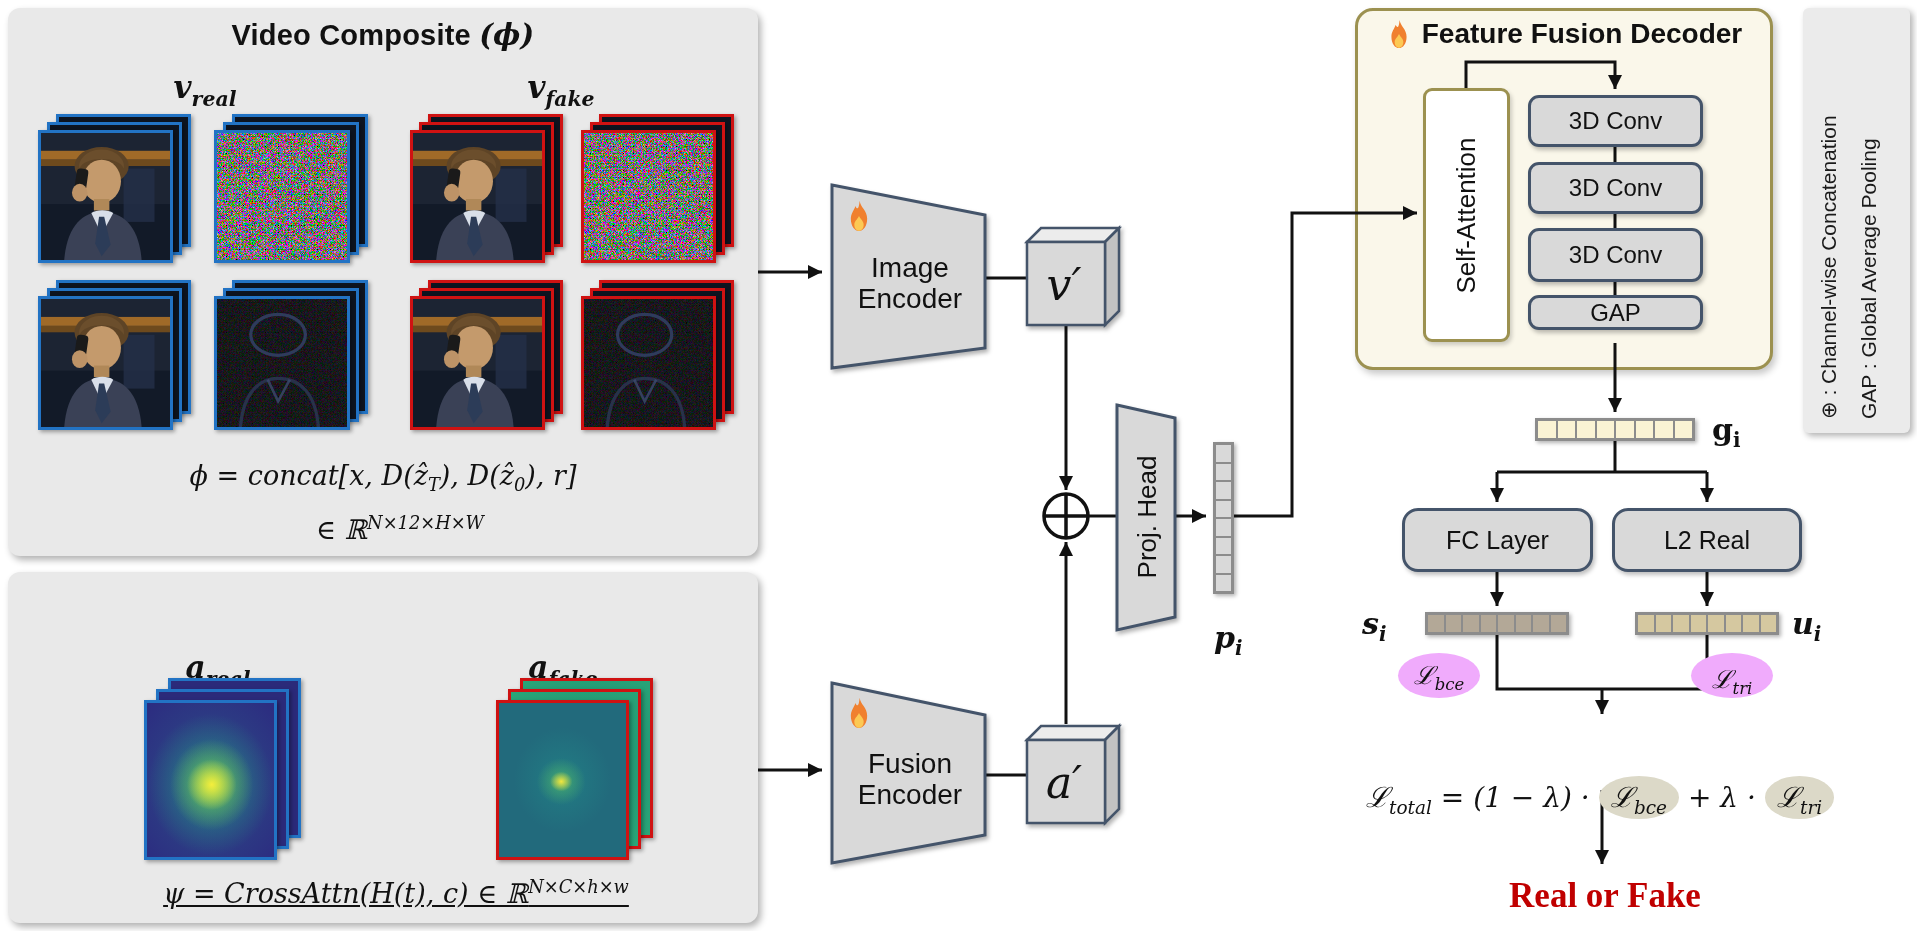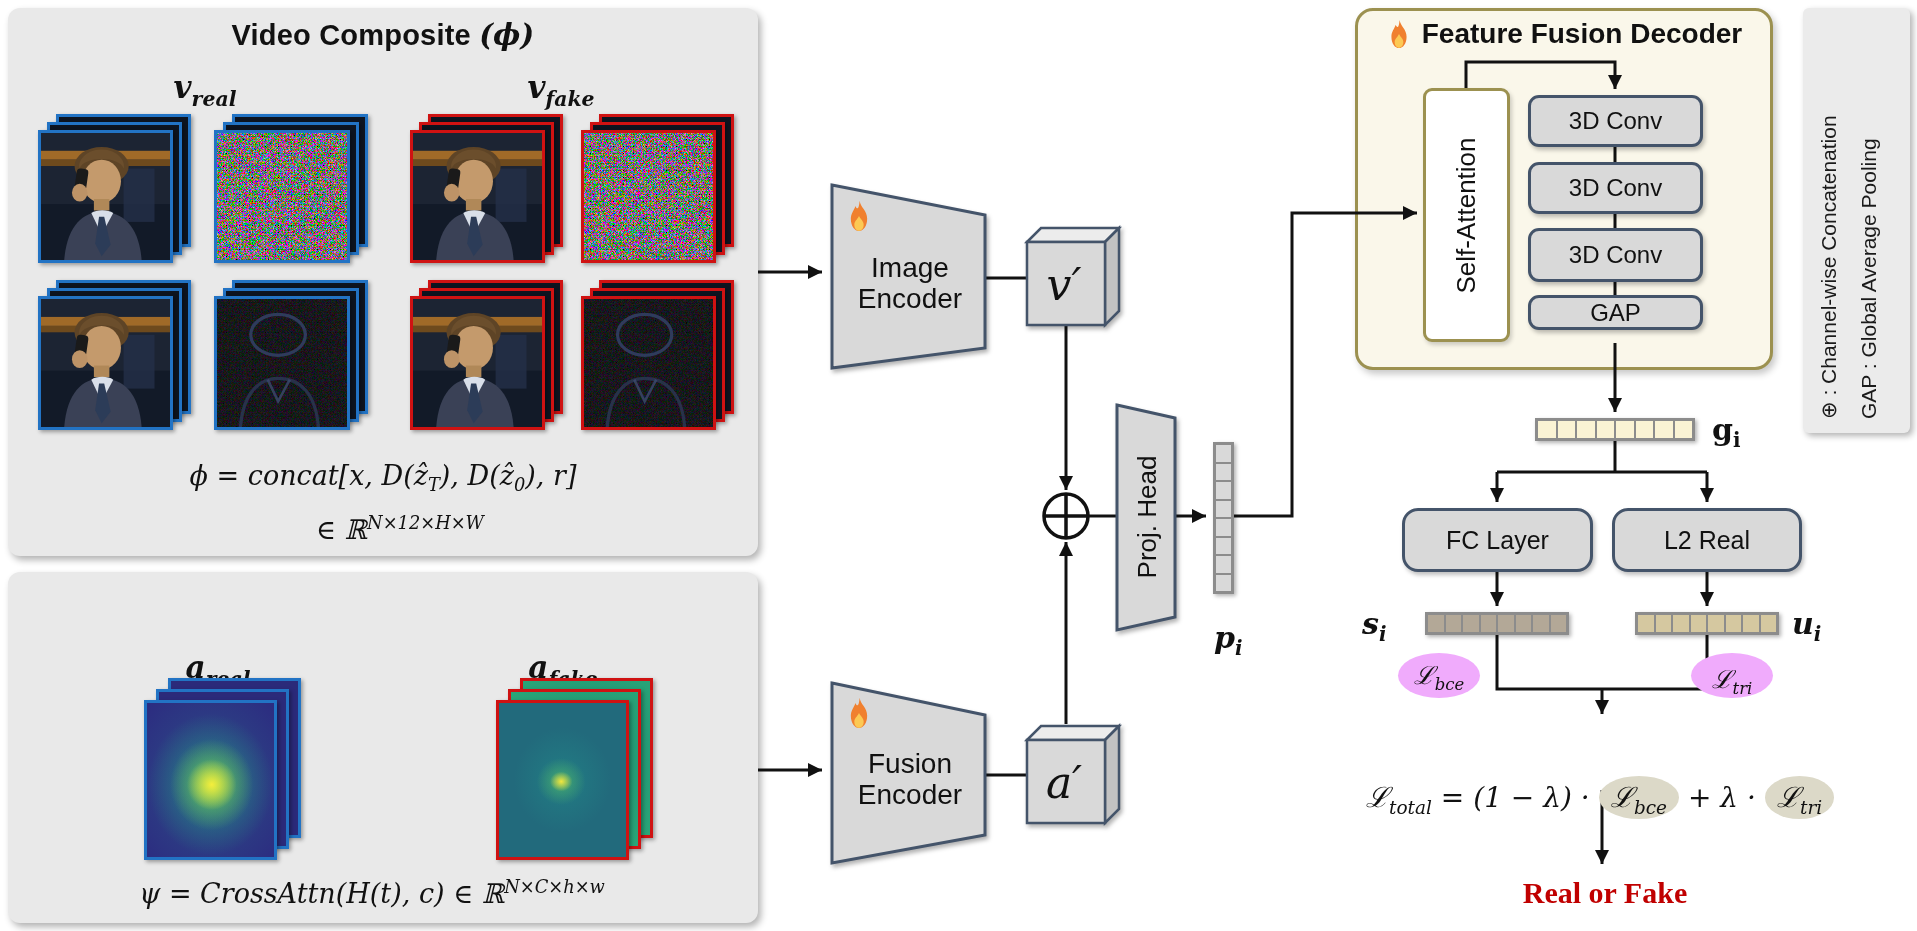--- a/index.html
+++ b/index.html
@@ -79,21 +79,21 @@
   .cell-u{background:#d5c8a0;}
   
   .lossell{position:absolute;background:#f0abfc;border-radius:50%;display:flex;align-items:center;
            justify-content:center;font-family:"DejaVu Serif",serif;font-style:italic;font-size:25px;}
   .lossell sub{font-size:66%;}
   .lpill{display:inline-block;background:#dcd9c8;border-radius:50%;padding:1px 12px;}
   .totalf{position:absolute;text-align:center;font-family:"DejaVu Serif",serif;font-style:italic;
           font-size:28px;white-space:nowrap;}
   .totalf sub{font-size:66%;}
   .output{position:absolute;text-align:center;font-family:"Liberation Serif",serif;font-weight:bold;
-          font-size:30px;color:#c00000;}
+          font-size:35px;color:#c00000;}
   
   .legend-inner{position:absolute;left:0;top:0;width:425px;height:107px;
                 transform:translateY(425px) rotate(-90deg);transform-origin:0 0;
                 padding:6px 14px;box-sizing:border-box;font-size:21px;line-height:1.9;
                 font-family:"Liberation Sans","DejaVu Sans",sans-serif;color:#1a1a1a;white-space:nowrap;}
   svg.overlay{position:absolute;left:0;top:0;pointer-events:none;}
   .shape{filter:drop-shadow(2px 3px 2px rgba(0,0,0,.30));}
 </style>
 </head>
 <body>
@@ -300,21 +300,21 @@
     <div class="frame bord-real avb2 att-real-b"></div>
       <div class="frame bord-real avb1 att-real-b"></div>
     <div class="frame bord-real att-real-f"></div>
   </div>
   <div class="stack" style="left:496px;top:700px;width:133px;height:160px;">
     <div class="frame bord-fake avb2 att-fake-b"></div>
       <div class="frame bord-fake avb1 att-fake-b"></div>
     <div class="frame bord-fake att-fake-f"></div>
   </div>
 
-  <div class="formula" style="left:22px;top:876px;width:700px;">
+  <div class="formula" style="left:46px;top:876px;width:700px;text-decoration:underline;">
     <span>ψ = CrossAttn(H(t), c) ∈ ℝ</span><sup>N×C×h×w</sup>
   </div>
 
   <svg class="abs" style="left:845px;top:200px;" width="28" height="33" viewBox="0 0 24 28">
       <use href="#flame-art"></use>
     </svg>
   <div class="enc-label" style="left:842px;top:252px;width:136px;">
     <div>Image</div>
       <div>Encoder</div>
   </div>

